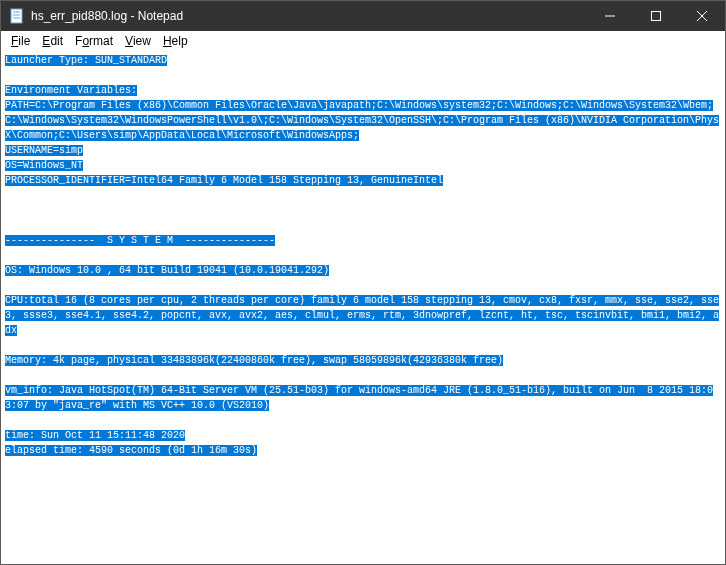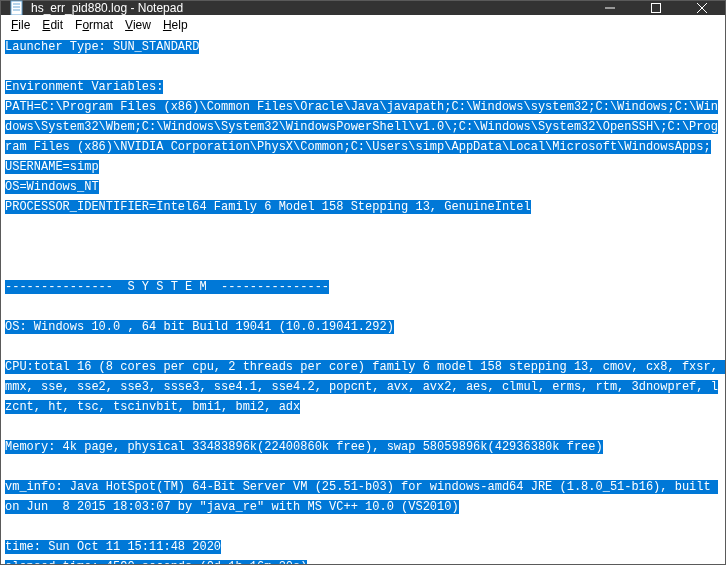--- a/index.html
+++ b/index.html
@@ -1,26 +1,26 @@
 <!DOCTYPE html>
 <html><head>
 <meta charset="utf-8">
 <style>
   * { box-sizing: border-box; margin: 0; padding: 0; }
   html, body { width: 726px; height: 565px; overflow: hidden; font-family: "Segoe UI", Tahoma, sans-serif; }
   .window { width: 726px; height: 565px; background: #ffffff; display: flex; flex-direction: column; border: 1px solid #5a5a5a; }
-  .titlebar { height: 14px; background: #333333; color: #ffffff; display: flex; align-items: center; user-select: none; }
+  .titlebar { height: 30px; background: #333333; color: #ffffff; display: flex; align-items: center; user-select: none; }
   .titlebar .icon { width: 16px; height: 16px; margin-left: 8px; margin-right: 6px; display: flex; align-items: center; justify-content: center; }
   .titlebar .title { flex: 1; font-size: 12px; color: #ffffff; }
   .titlebar .controls { display: flex; height: 100%; }
   .titlebar .ctl { width: 46px; height: 100%; display: flex; align-items: center; justify-content: center; color: #ffffff; }
   .menubar { height: 20px; background: #ffffff; display: flex; align-items: center; padding: 0 4px; font-size: 12px; border-bottom: 0; }
   .menubar .menuitem { padding: 18px 6px; cursor: default; }
   .menubar .menuitem .ul { text-decoration: underline; }
-  .content { flex: 1; background: #ffffff; padding: 2px 4px 4px 4px; font-family: Consolas, "Courier New", monospace; font-size: 12px; line-height: 20px; white-space: pre-wrap; word-break: break-all; color: #000000; overflow: hidden; }
+  .content { flex: 1; background: #ffffff; padding: 2px 4px 4px 4px; font-family: Consolas, "Courier New", monospace; font-size: 10px; line-height: 15px; white-space: pre-wrap; word-break: break-all; color: #000000; overflow: hidden; }
   .sel { background: #0078d7; color: #ffffff; }
 </style>
 </head>
 <body>
 
 <div class="window">
 
   <div class="titlebar">
     <span class="icon">
       <svg width="16" height="16" viewBox="0 0 16 16">

